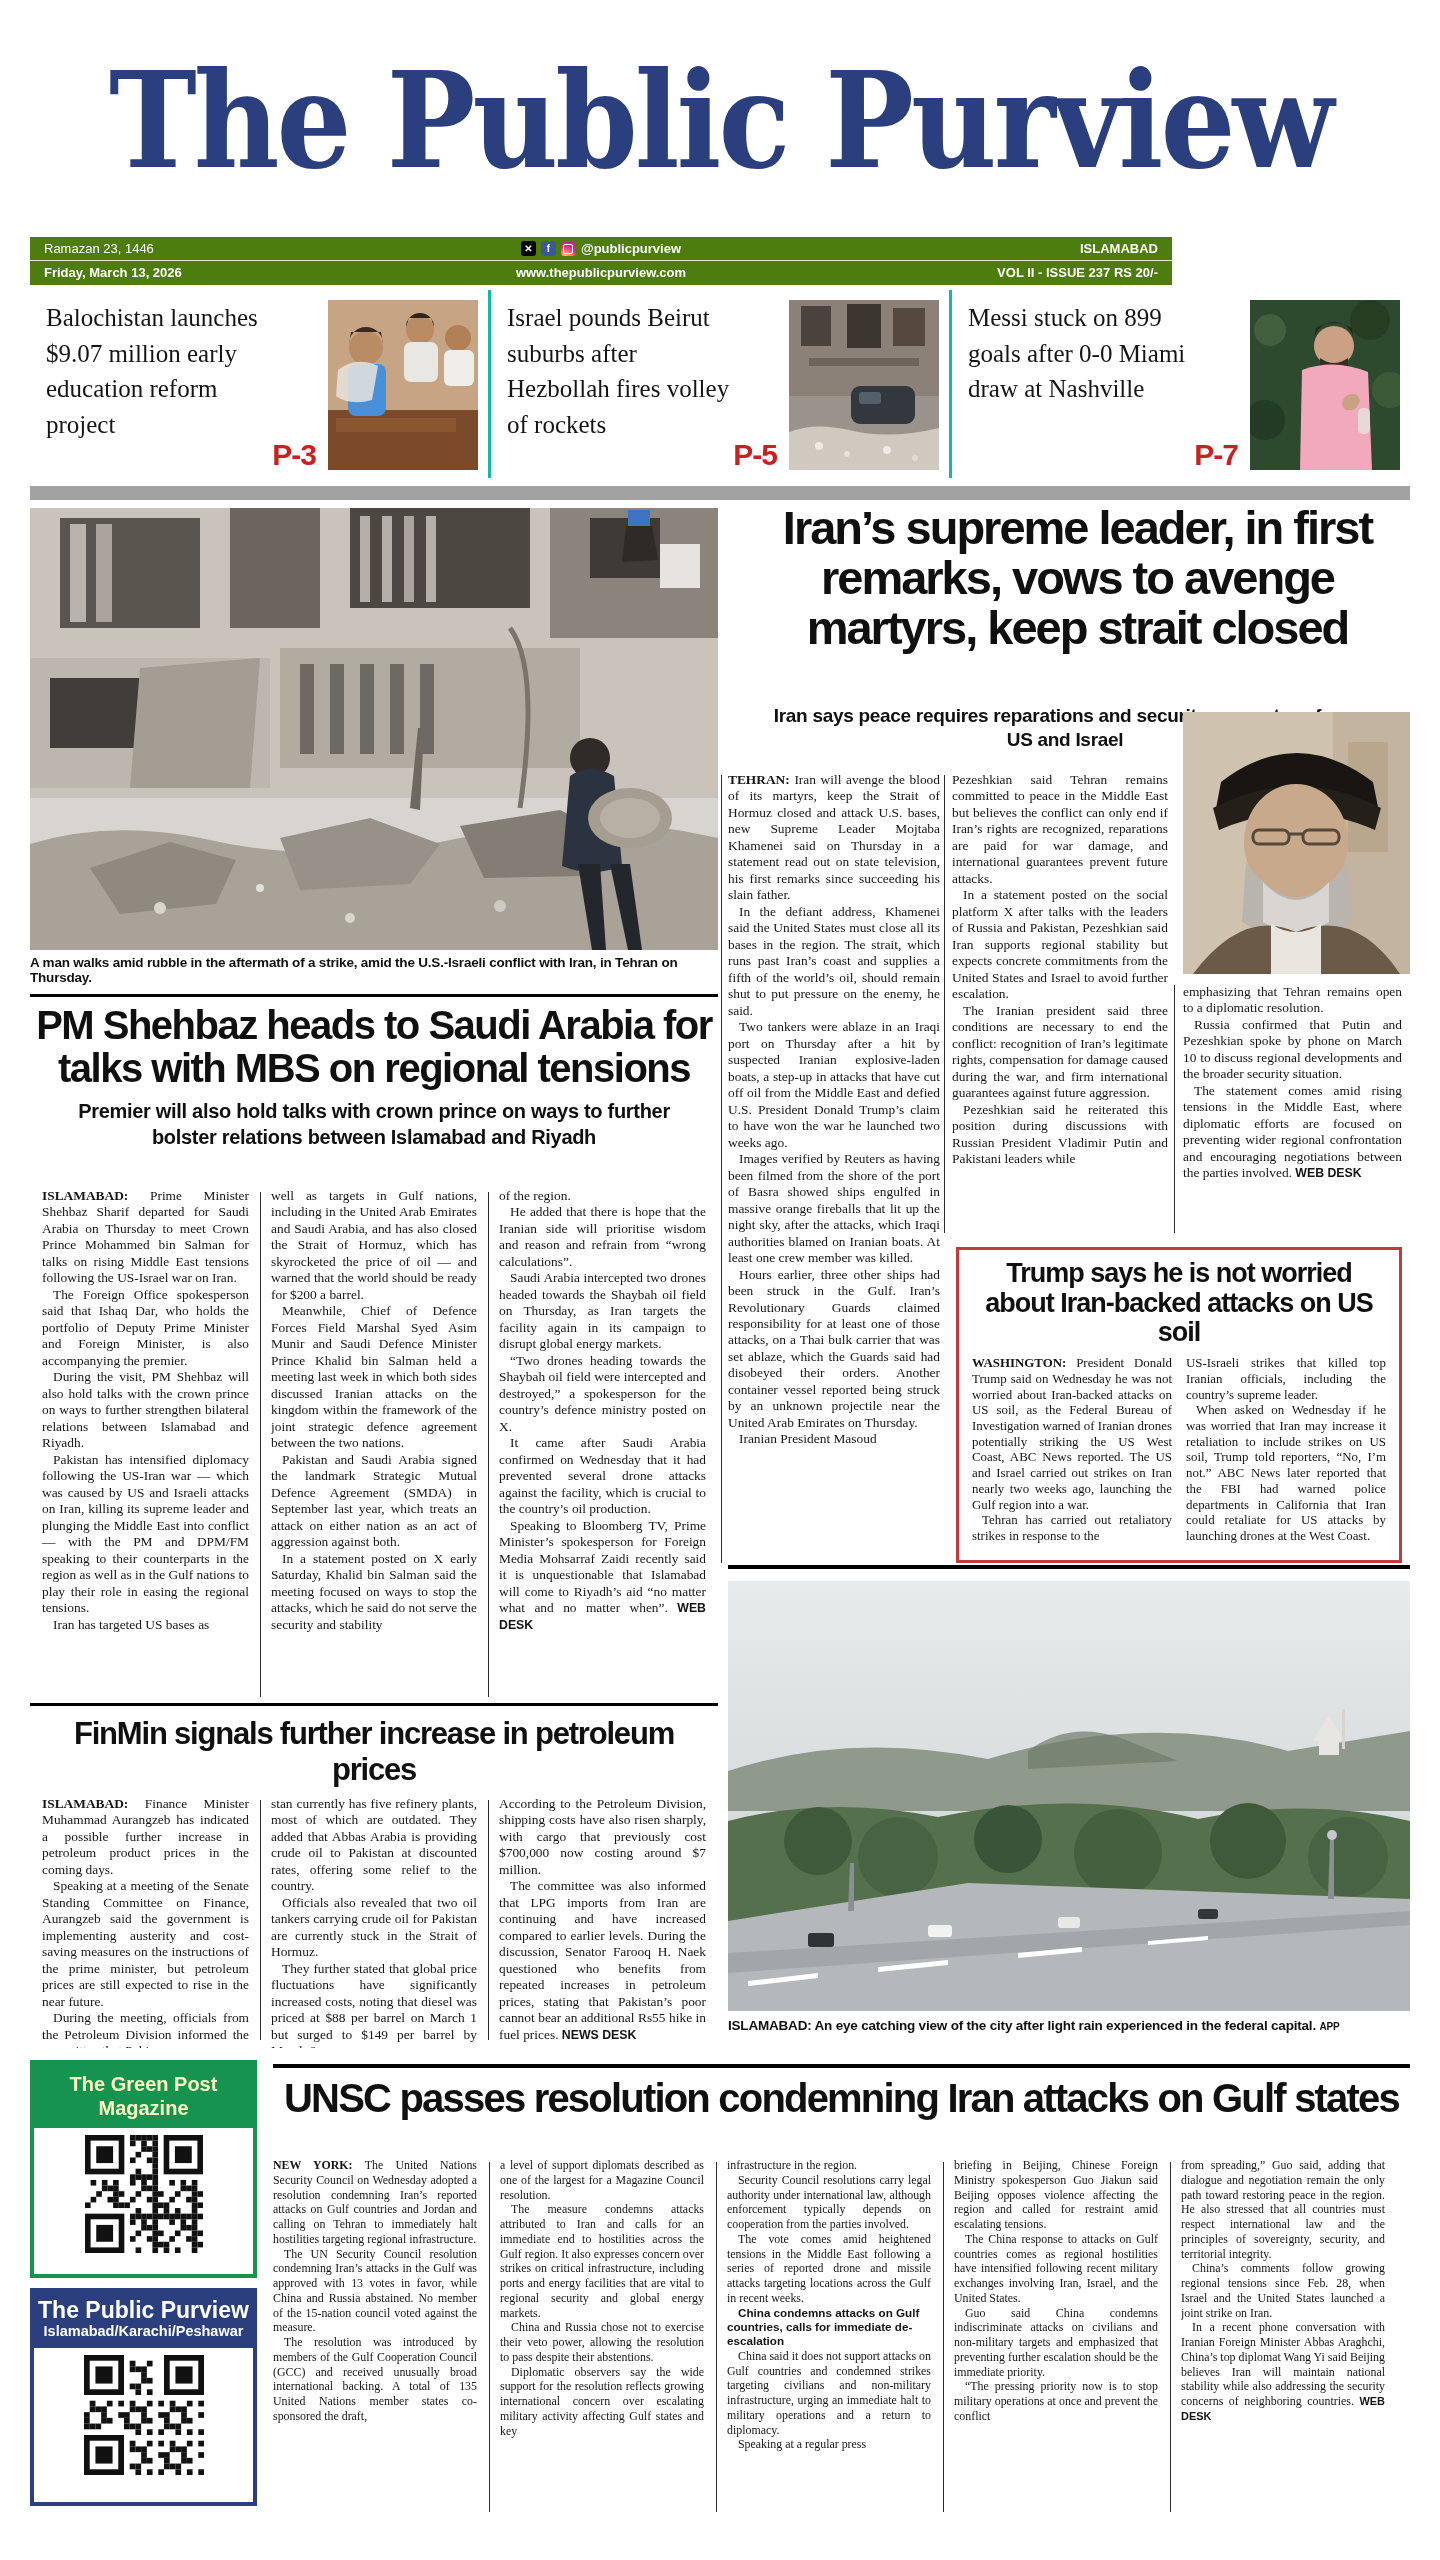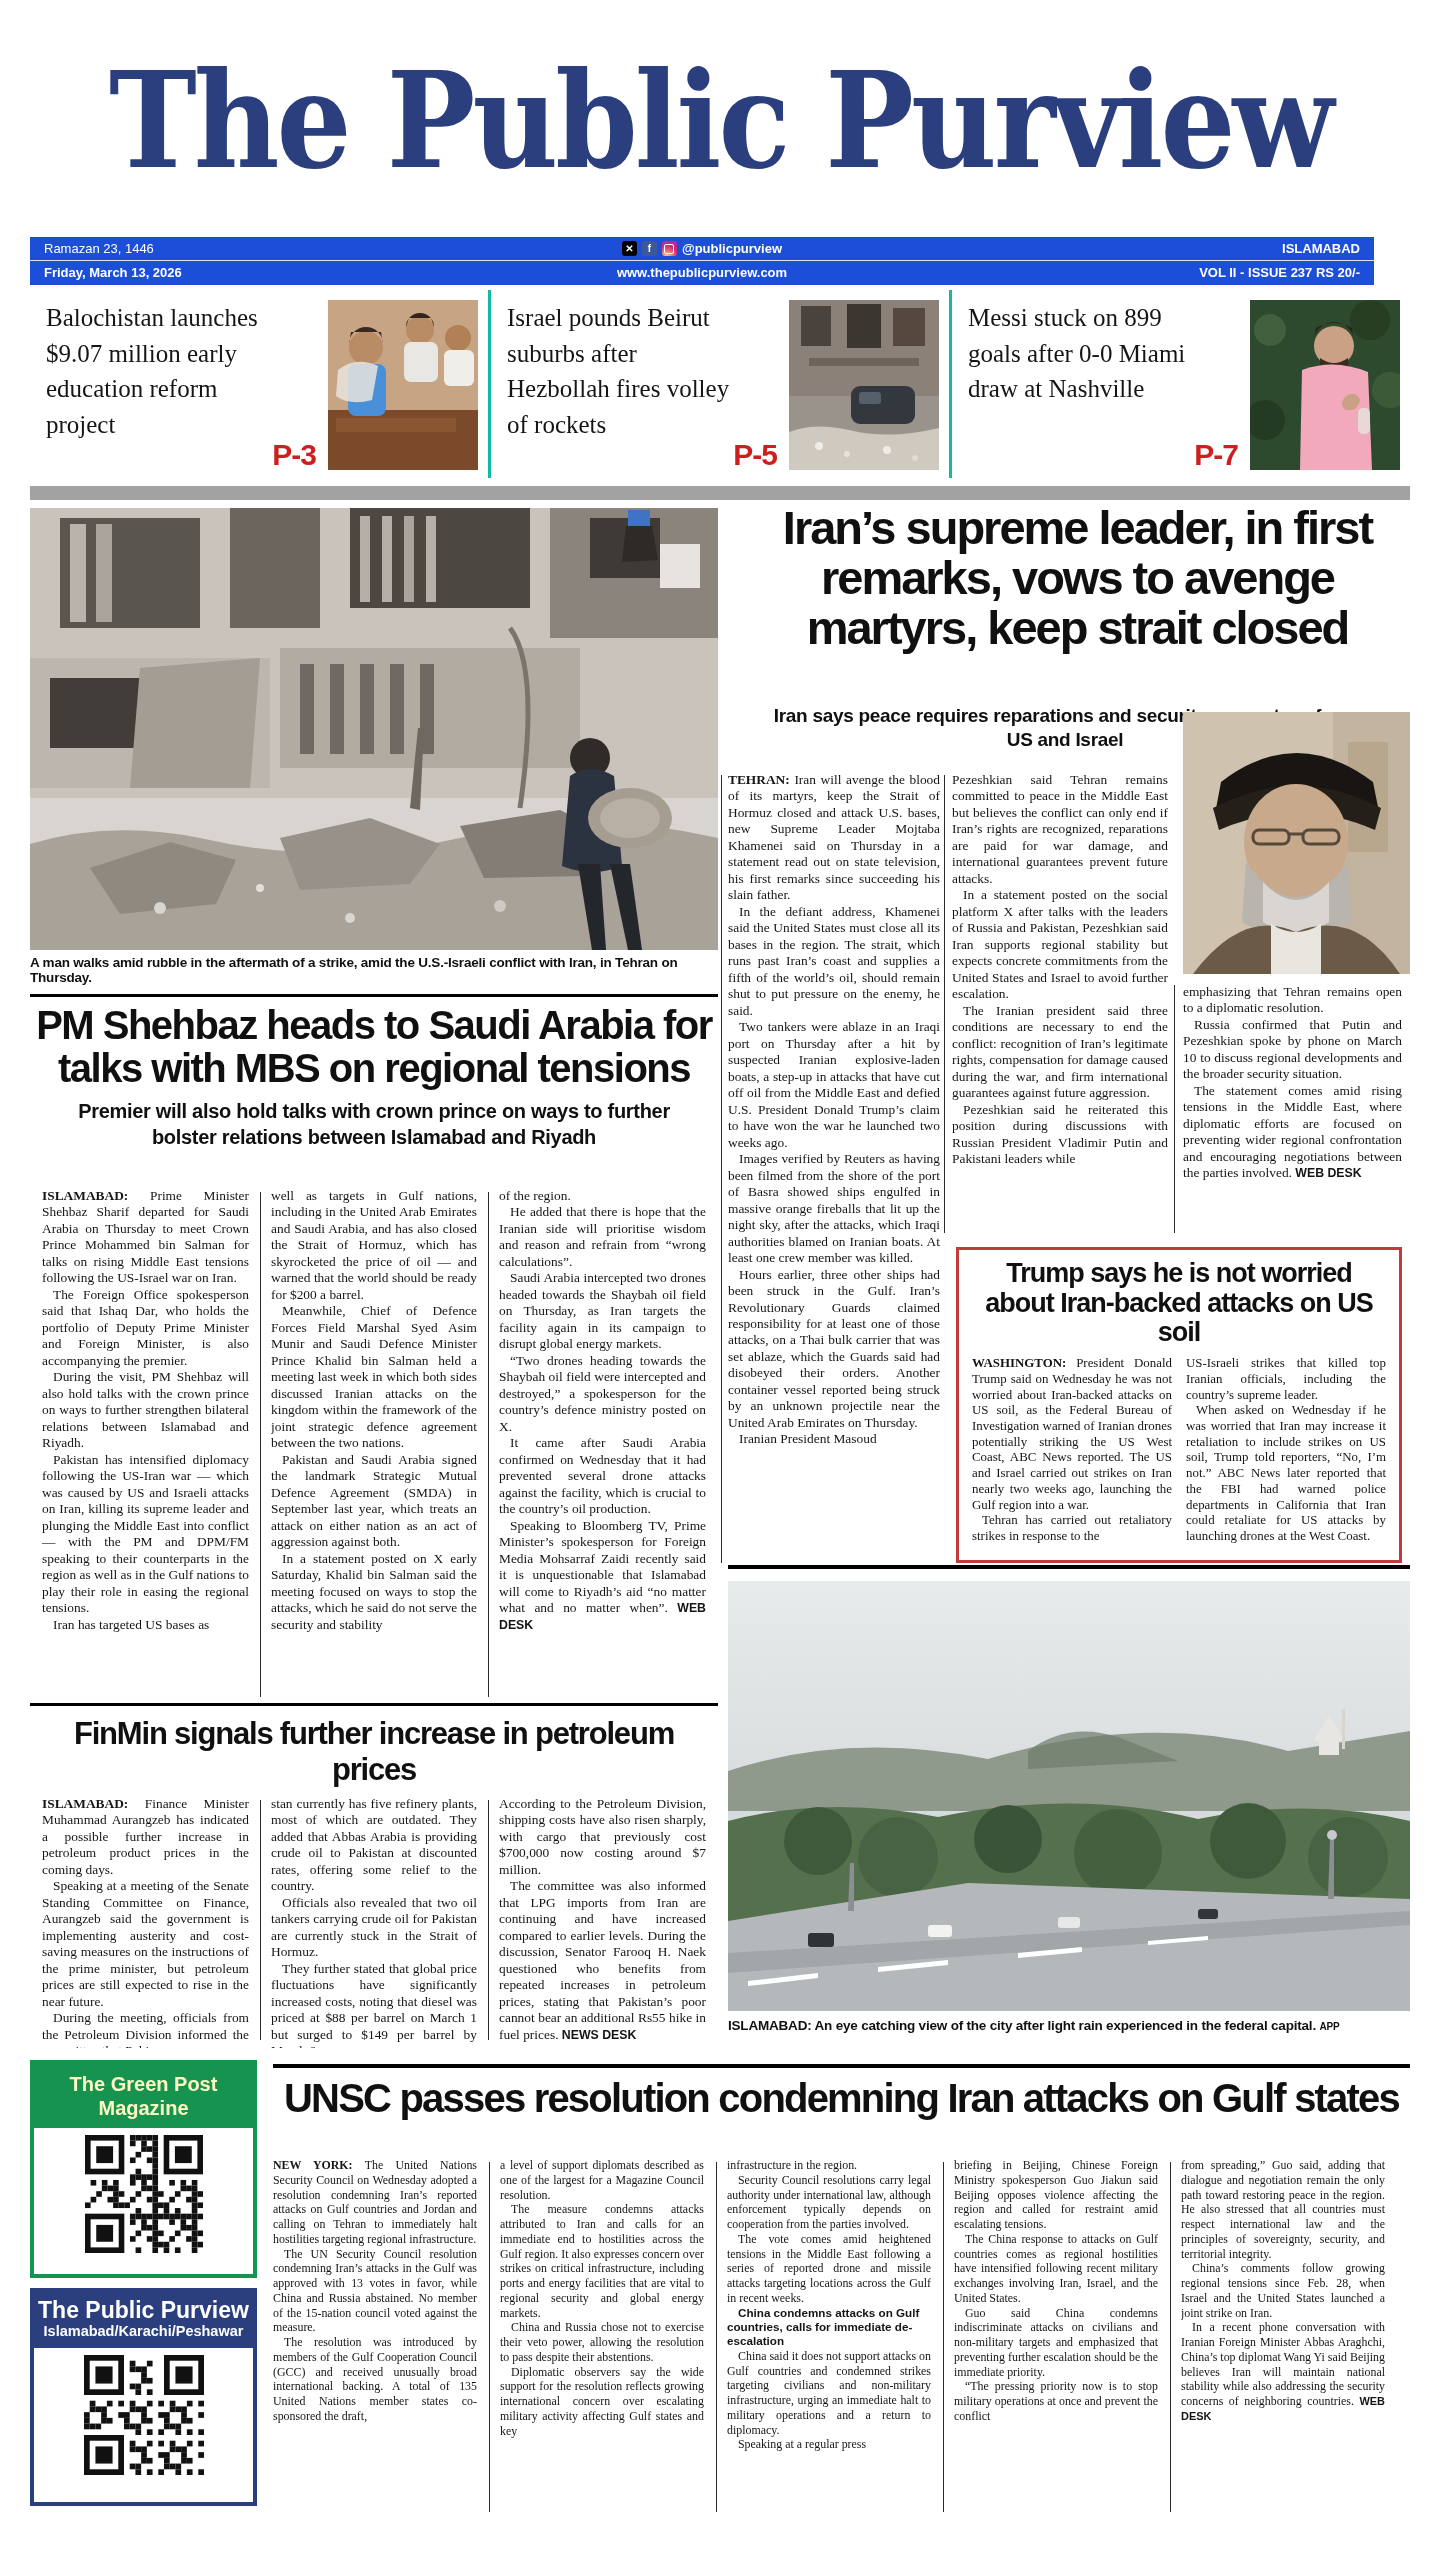--- a/index.html
+++ b/index.html
@@ -6,21 +6,21 @@
   .page{position:relative;width:1440px;height:2560px;background:#ffffff;margin:0 auto;overflow:hidden;
         font-family:"Liberation Serif", serif;color:#151515;}
   .abs{position:absolute;}
 
   
   .masthead{left:0;top:26px;width:1440px;height:188px;display:flex;align-items:center;justify-content:center;}
   .masthead-title{font-family:"DejaVu Serif", serif;font-weight:700;font-size:118px;color:#2b3e7e;
                   letter-spacing:-3px;transform:scaleY(1.12);white-space:nowrap;}
 
   
-  .infobar{left:30px;top:237px;width:1344px;height:48px;background:#1d4ed8;color:#fff;
+  .infobar{left:30px;top:237px;width:1142px;height:48px;background:#4d7c0f;color:#fff;
            font-family:"Liberation Sans", sans-serif;font-size:13px;}
   .infobar .row{display:flex;align-items:center;height:23px;padding:0 14px;}
   .infobar .row.first{border-bottom:1px solid rgba(255,255,255,.85);}
   .infobar .cell{flex:1;display:flex;align-items:center;}
   .infobar .cell.center{justify-content:center;gap:5px;}
   .infobar .cell.right{justify-content:flex-end;}
   .infobar .bold{font-weight:700;}
   .sicon{width:15px;height:15px;border-radius:3px;display:inline-flex;align-items:center;justify-content:center;
          font-size:10px;font-weight:700;line-height:1;}
   .sicon.x{background:#000;color:#fff;}

